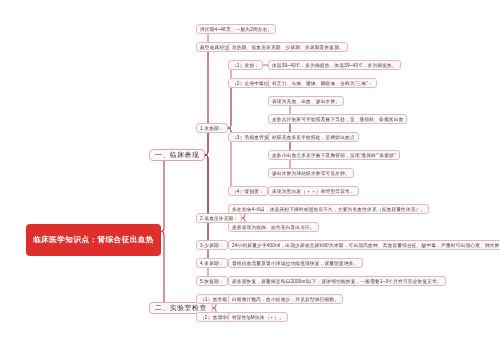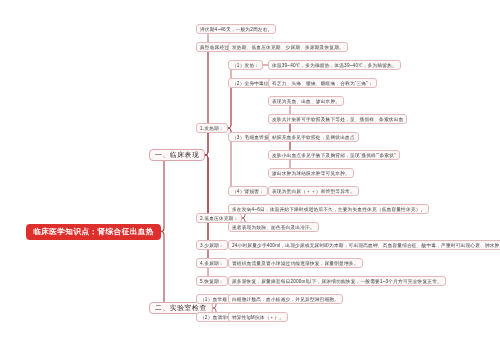--- a/index.html
+++ b/index.html
@@ -48,21 +48,21 @@
       <path d="M228 263 H228" fill="none" stroke="#a8434d" stroke-width="0.8"></path>
       <path d="M205 155 H205 Q208 155 208 158 V278 Q208 281 211 281 H196" fill="none" stroke="#a8434d" stroke-width="0.8"></path>
       <path d="M228 281 H228" fill="none" stroke="#a8434d" stroke-width="0.8"></path>
       <path d="M161 231.5 H161 Q164 231.5 164 234.5 V305 Q164 308 167 308 H149" fill="none" stroke="#a8434d" stroke-width="1.1"></path>
       <path d="M213 308 H213 Q216 308 216 305 V302 Q216 299 219 299 H196" fill="none" stroke="#a8434d" stroke-width="0.8"></path>
       <path d="M231 299 H228" fill="none" stroke="#a8434d" stroke-width="0.8"></path>
       <path d="M213 308 H213 Q216 308 216 311 V314 Q216 317 219 317 H196" fill="none" stroke="#a8434d" stroke-width="0.8"></path>
       <path d="M246 317 H228" fill="none" stroke="#a8434d" stroke-width="0.8"></path>
     </svg>
   <div id="nodes">
-      <div class="node n-root" style="left: 26px; top: 224px; width: 135px; height: 16px;">临床医学知识点：肾综合征出血热</div>
+      <div class="node n-root" style="left: 26px; top: 224px; width: 135px; height: 32px;">临床医学知识点：肾综合征出血热</div>
       <div class="node n-l1" style="left: 149px; top: 149px; width: 56px; height: 12px;">一、临床表现</div>
       <div class="node n-l2" style="left: 196px; top: 24px; width: 80px; height: 10px;">潜伏期4~46天，一般为2周左右。</div>
       <div class="node n-l2" style="left: 196px; top: 42px; width: 62px; height: 10px;">典型临床经过分为五期：</div>
       <div class="node n-l2" style="left: 228px; top: 42px; width: 120px; height: 10px;">发热期、低血压休克期、少尿期、多尿期及恢复期。</div>
       <div class="node n-l2" style="left: 196px; top: 123px; width: 32px; height: 10px;">1.发热期：</div>
       <div class="node n-l2" style="left: 228px; top: 60px; width: 35px; height: 10px;">（1）发热：</div>
       <div class="node n-l2" style="left: 268px; top: 60px; width: 133px; height: 10px;">体温39~40℃，多为稽留热，体温39~40℃，多为稽留热。</div>
       <div class="node n-l2" style="left: 228px; top: 78px; width: 55px; height: 10px;">（2）全身中毒症状：</div>
       <div class="node n-l2" style="left: 268px; top: 78px; width: 109px; height: 10px;">有乏力、头痛、腰痛、眼眶痛，合称为“三痛”；</div>
       <div class="node n-l2" style="left: 228px; top: 132px; width: 59px; height: 10px;">（3）毛细血管损害征：</div>

